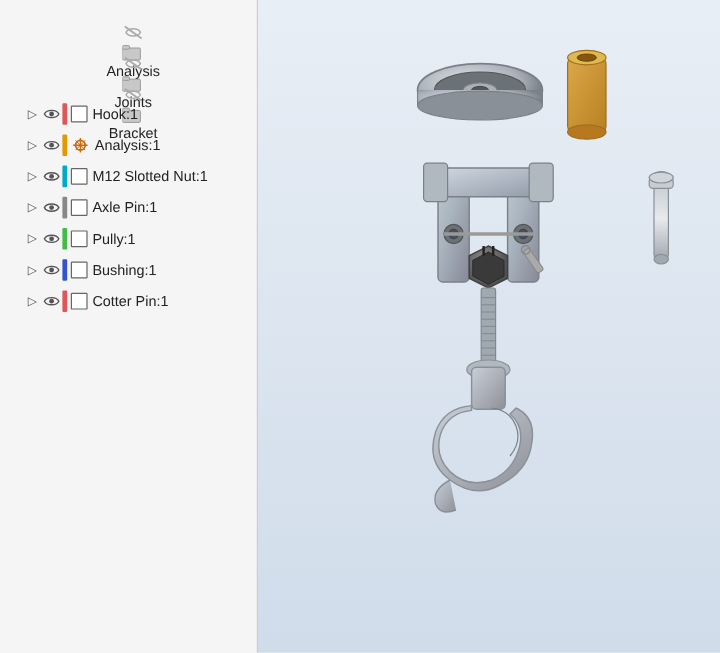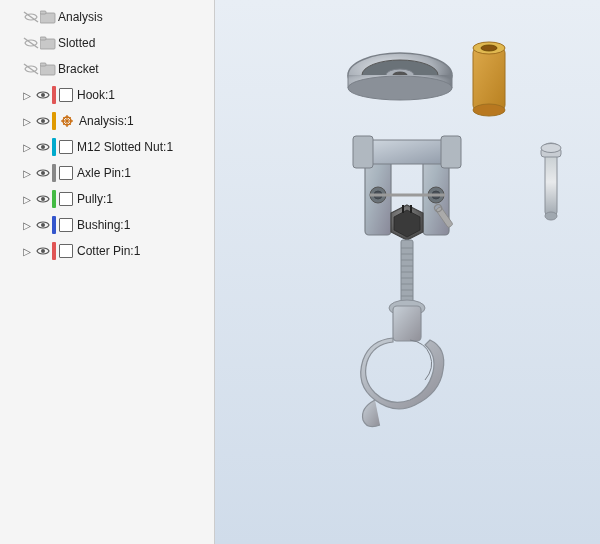--- a/index.html
+++ b/index.html
@@ -26,21 +26,21 @@
 
     .tree-item {
       display: flex;
       align-items: center;
       height: 26px;
       padding-left: 4px;
       cursor: pointer;
       user-select: none;
     }
 
-    .tree-item.group-item { padding-left: 8px; }
+    .tree-item.group-item { padding-left: 8px; flex-direction: column; }
     .tree-item.child-item { padding-left: 20px; }
 
     .expand-arrow {
       width: 14px;
       height: 14px;
       display: flex;
       align-items: center;
       justify-content: center;
       color: #555;
       font-size: 10px;
@@ -138,21 +138,21 @@
         <line x1="1" y1="1" x2="15" y2="11" stroke="#aaa" stroke-width="1.5"></line>
         <path d="M2 6 C4 2, 12 2, 14 6 C12 10, 4 10, 2 6Z" stroke="#aaa" stroke-width="1.2" fill="none"></path>
       </svg>
     </div>
     <div class="folder-icon">
       <svg width="16" height="14" viewBox="0 0 16 14">
         <rect x="0" y="3" width="15" height="10" rx="1" fill="#c8c8c8" stroke="#999" stroke-width="0.8"></rect>
         <rect x="0" y="1" width="6" height="3" rx="1" fill="#c8c8c8" stroke="#999" stroke-width="0.8"></rect>
       </svg>
     </div>
-    <span class="item-label">Slotted</span>
+    <span class="item-label">Joints</span>
   </div>
 
   <div class="tree-item group-item">
     <div class="expand-arrow"></div>
     <div class="eye-icon eye-closed">
       <svg class="eye-svg" viewBox="0 0 16 12" fill="none">
         <line x1="1" y1="1" x2="15" y2="11" stroke="#aaa" stroke-width="1.5"></line>
         <path d="M2 6 C4 2, 12 2, 14 6 C12 10, 4 10, 2 6Z" stroke="#aaa" stroke-width="1.2" fill="none"></path>
       </svg>
     </div>

